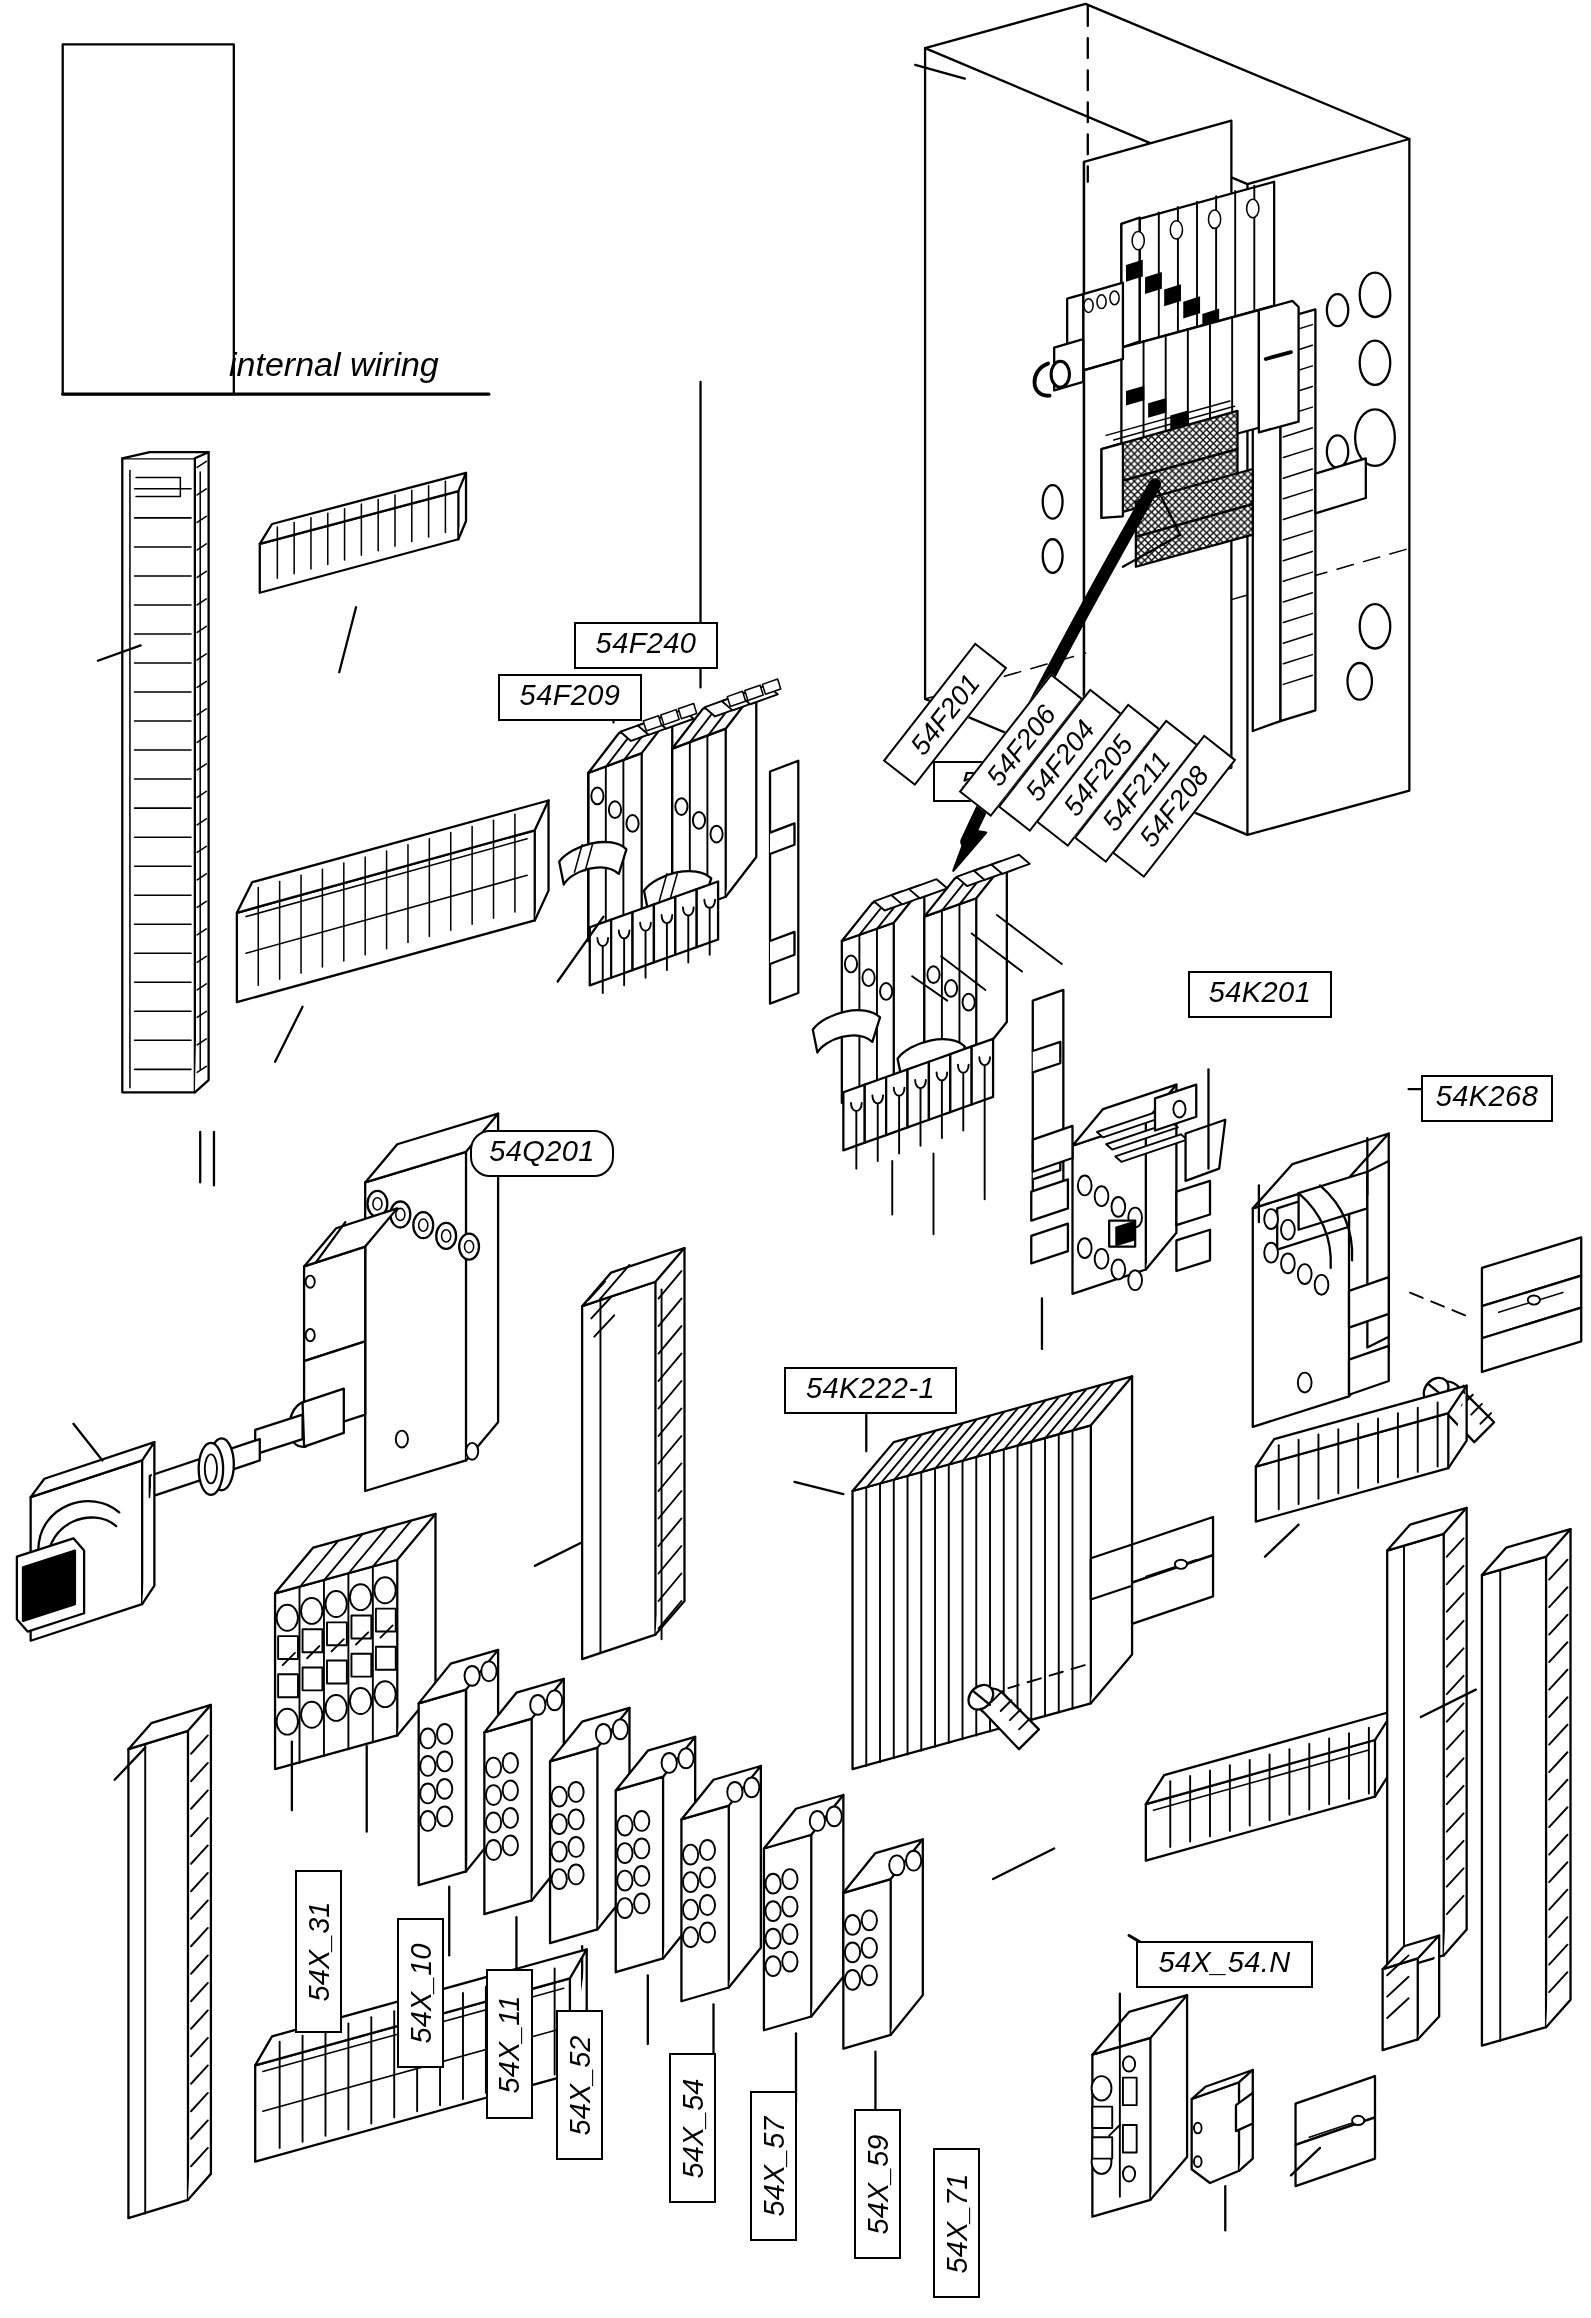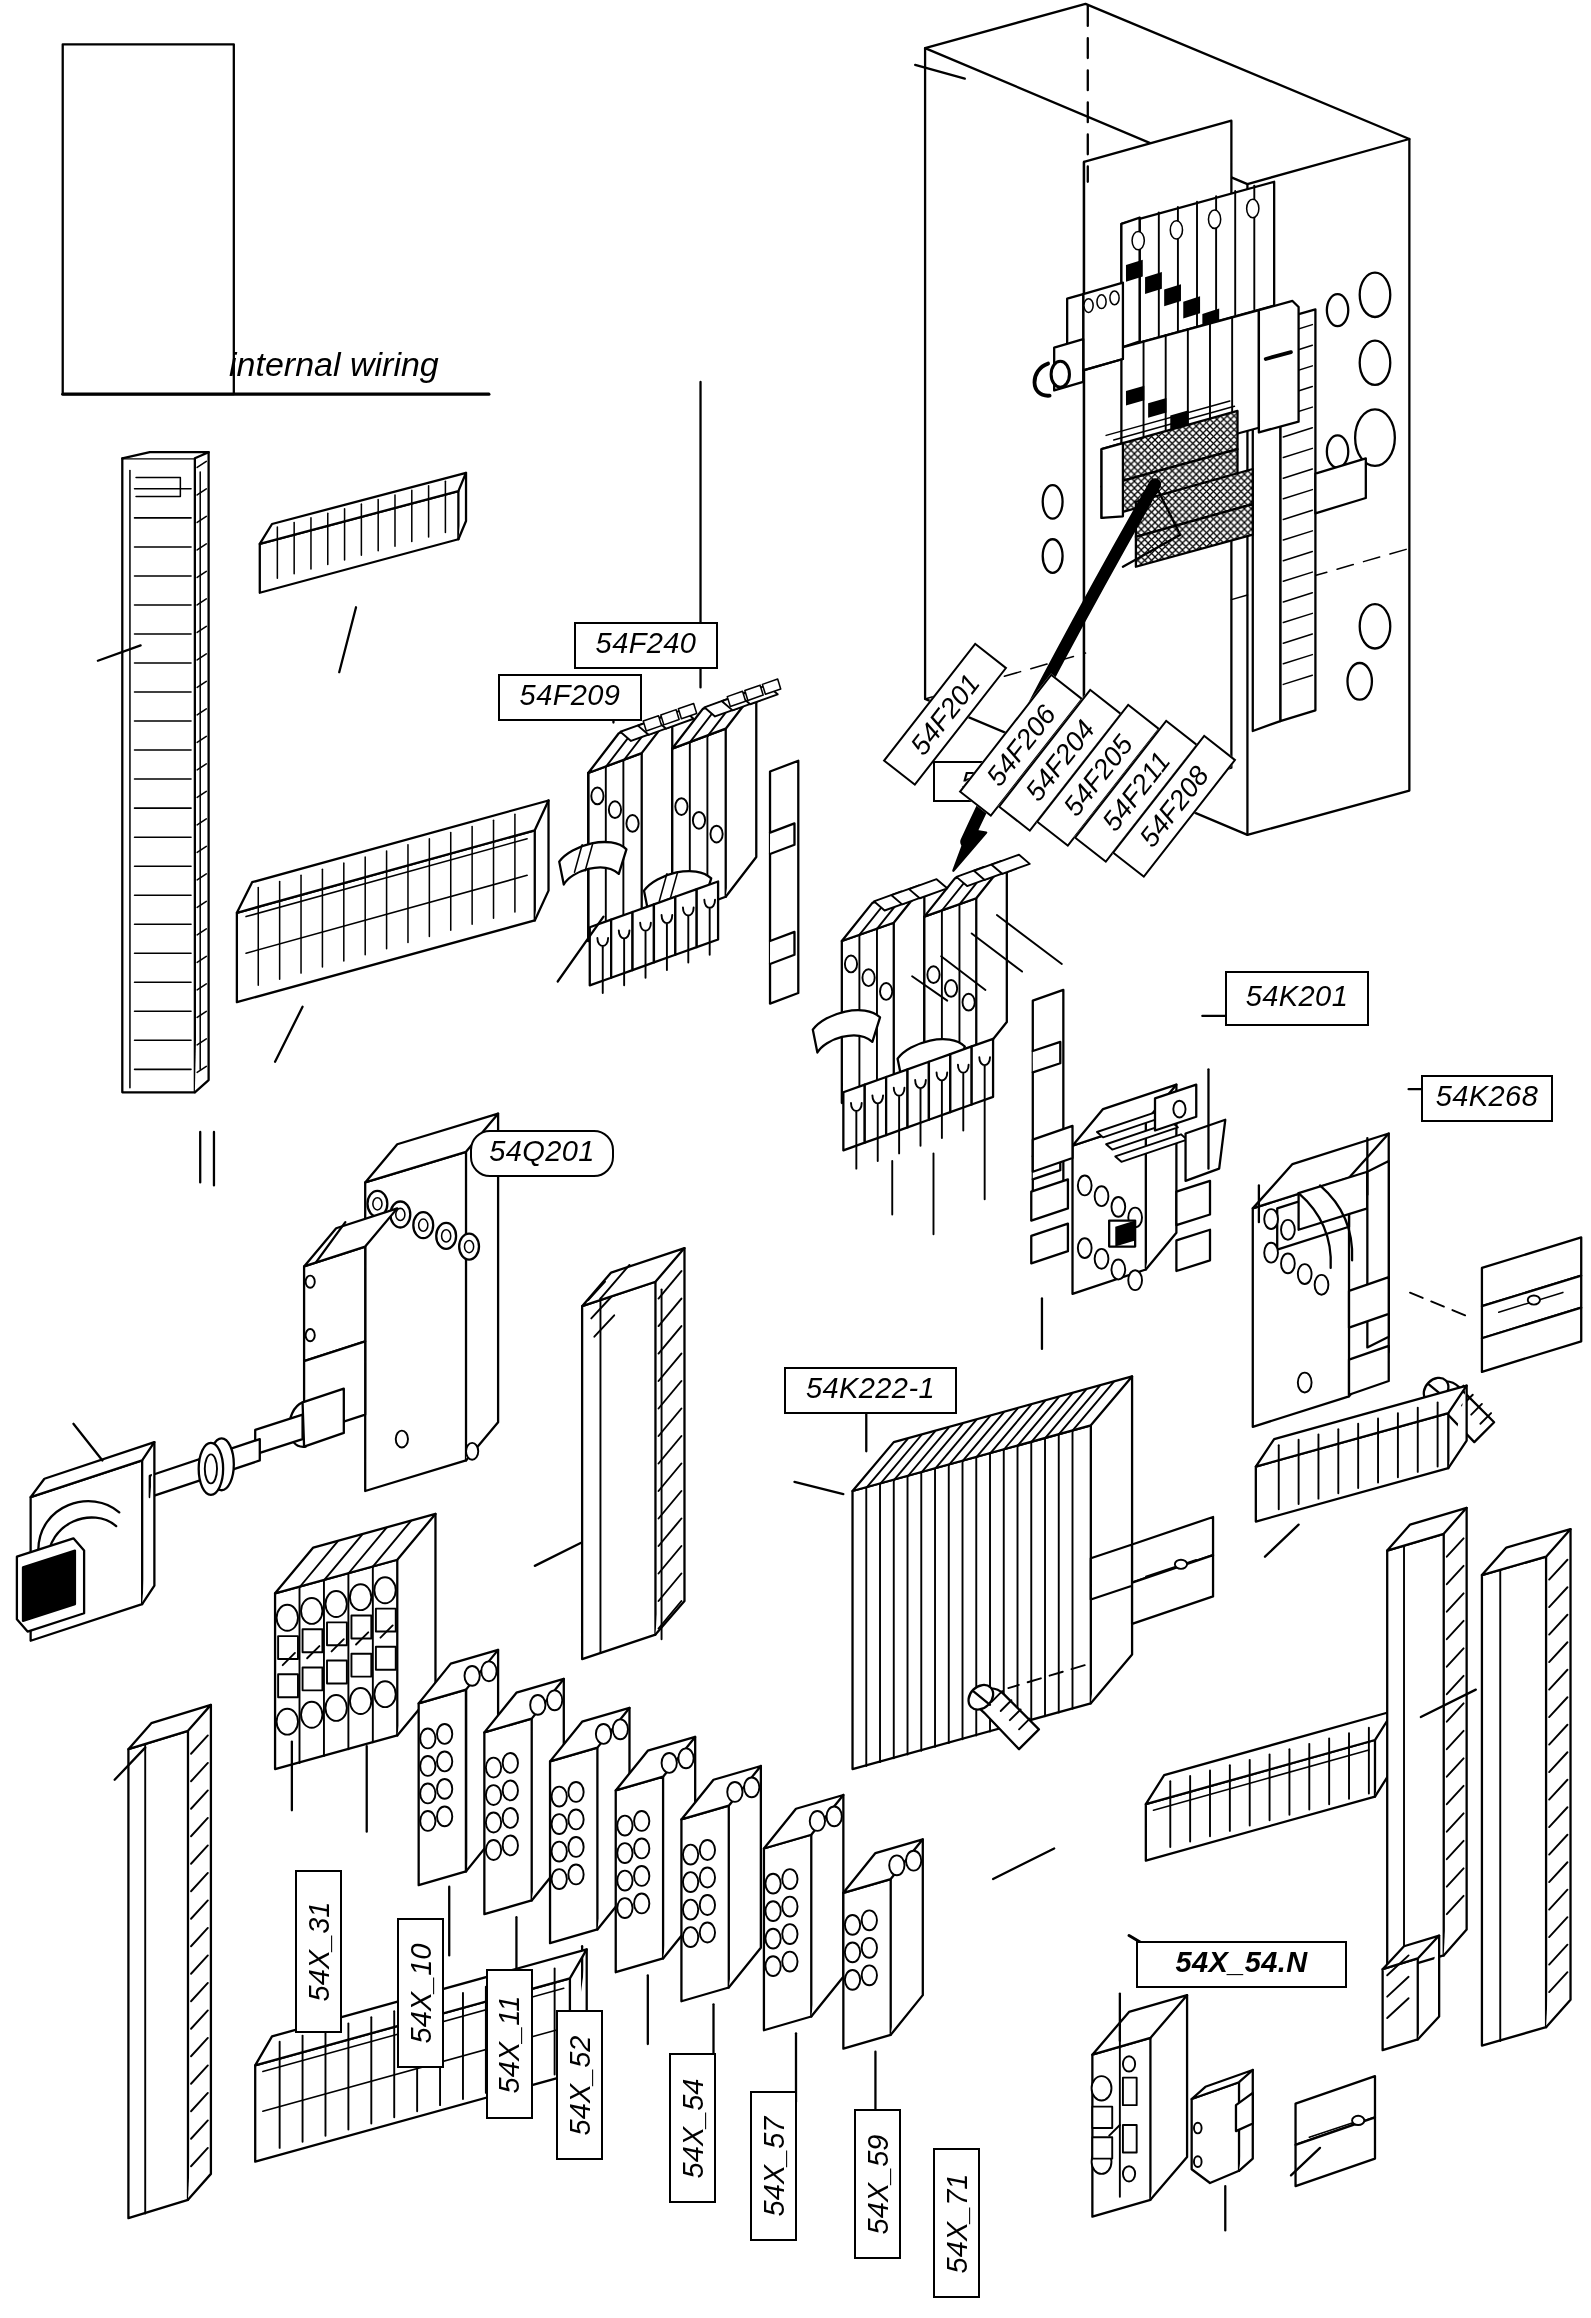--- a/index.html
+++ b/index.html
@@ -1138,37 +1138,37 @@
 <div class="titletext" style="left:229px; top:345px;">internal wiring</div>
 
 <div class="lbl h" style="left:574px; top:622px; width:144px; height:47px;">
   <span>54F240</span>
 </div>
 
 <div class="lbl h" style="left:498px; top:674px; width:144px; height:47px;text-align:right;">
   <span>54F209</span>
 </div>
 
-<div class="lbl h" style="left:1225px; top:971px; width:144px; height:55px;">
+<div class="lbl h" style="left:1188px; top:971px; width:144px; height:47px;">
   <span>54K201</span>
 </div>
 
 <div class="lbl h" style="left:1421px; top:1075px; width:132px; height:47px;">
   <span>54K268</span>
 </div>
 
 <div class="lbl h" style="left:470px; top:1130px; width:144px; height:47px;border-radius:20px;">
   <span>54Q201</span>
 </div>
 
 <div class="lbl h" style="left:784px; top:1367px; width:173px; height:47px;">
   <span>54K222-1</span>
 </div>
 
-<div class="lbl h" style="left:1136px; top:1941px; width:211px; height:47px;font-weight:bold;">
+<div class="lbl h" style="left:1136px; top:1941px; width:177px; height:47px;">
   <span>54X_54.N</span>
 </div>
 
 <div class="rotlbl" style="left:895px; top:745px; width:150px; height:41px; transform:rotate(-52deg) translate(-20px,0);">
   <span>54F201</span>
 </div>
 <div class="rotlbl" style="left:933px; top:761px; width:150px; height:41px; transform:rotate(-52deg) transl
 ate(-20px,0);">
   <span>54F202</span>
 </div>

